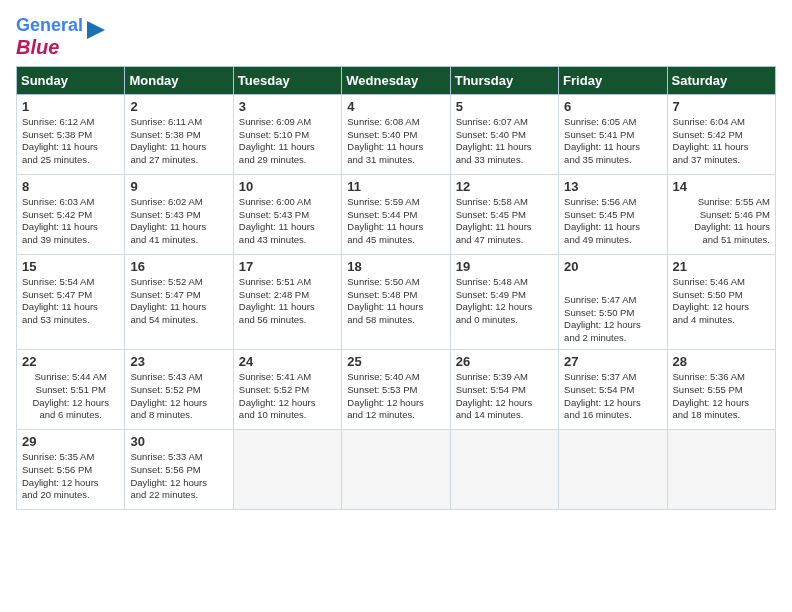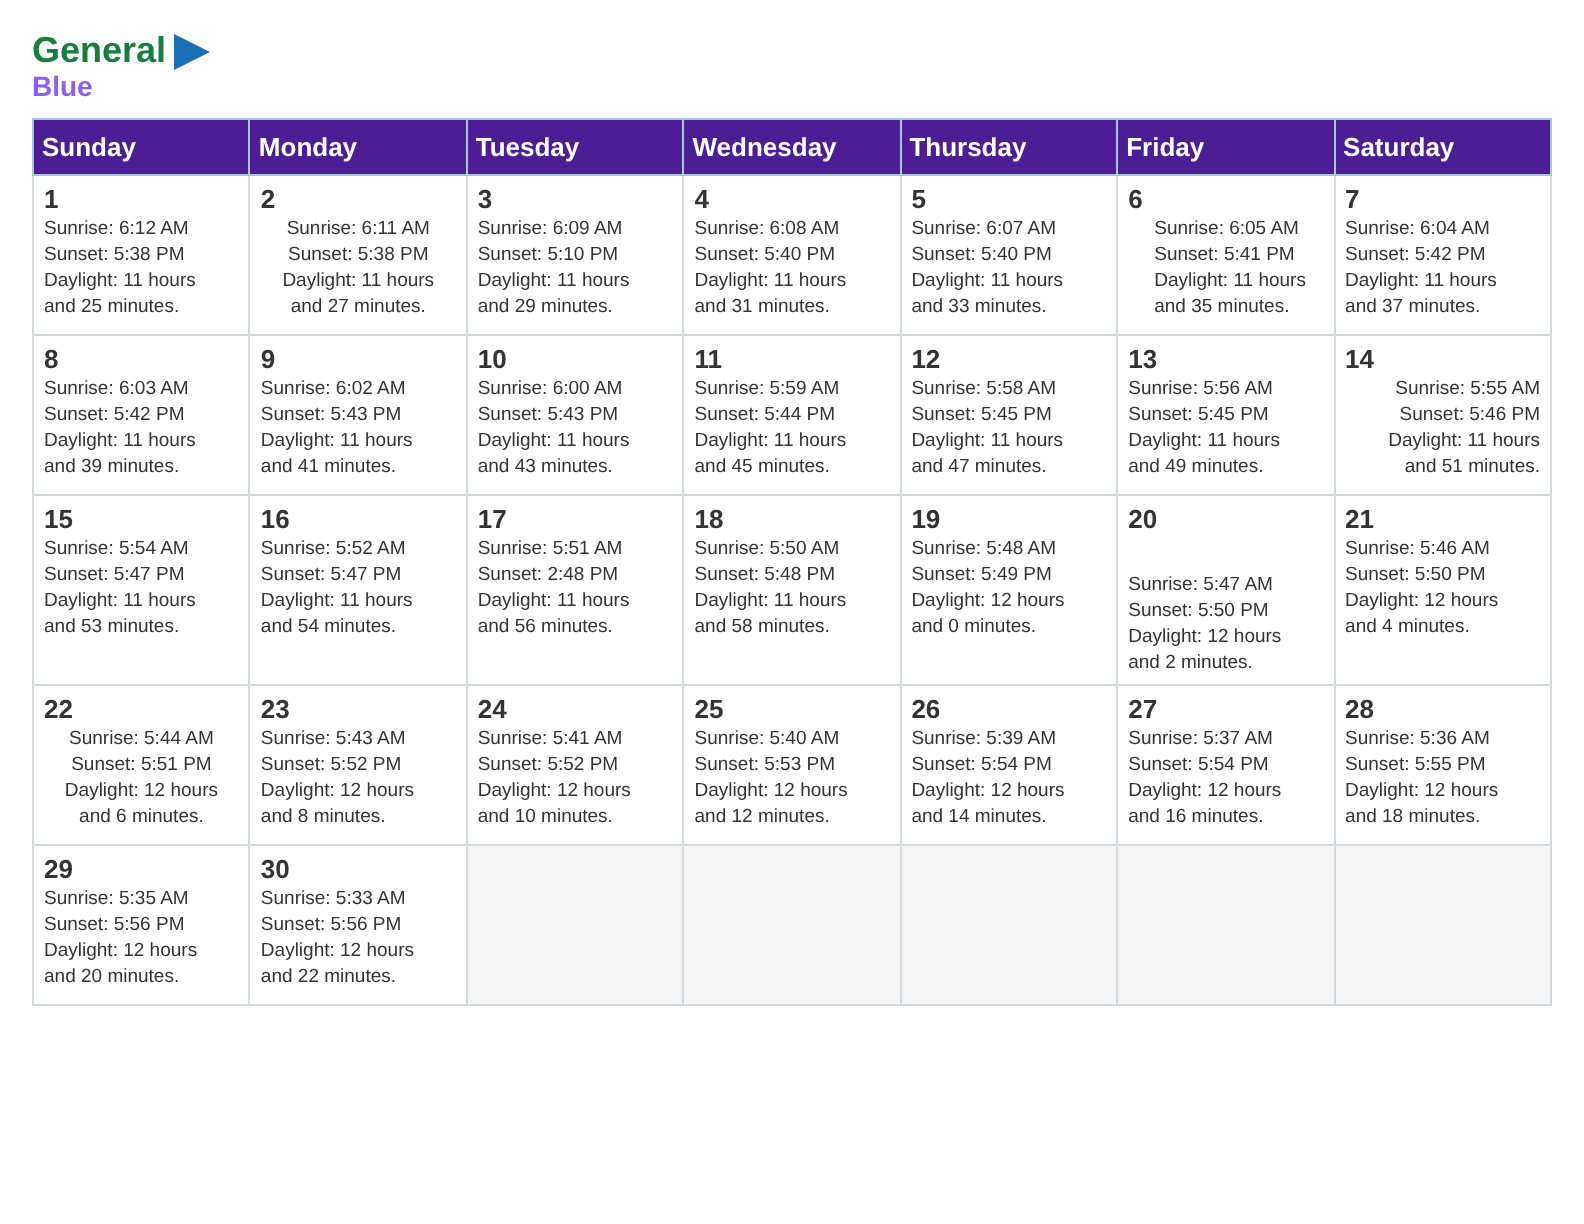--- a/index.html
+++ b/index.html
@@ -33,21 +33,21 @@
       font-size: 15px;
       color: #555;
       margin-top: 2px;
     }
     .calendar {
       width: 100%;
       border-collapse: collapse;
       margin-top: 8px;
     }
     .calendar th {
-      background: #4c1d95;
+      background: #14532d;
       color: #fff;
       padding: 6px 4px;
       font-size: 13px;
       font-weight: bold;
       text-align: left;
       border: 1px solid #aac4e0;
     }
     .calendar td {
       vertical-align: top;
       padding: 4px 5px;
@@ -75,23 +75,23 @@
     }
   </style>
 </head>
 <body>
 
 <div class="header-area">
   <div class="logo">
     <div style="display:flex;align-items:center;">
       <div>
         <div style="font-size:18px;font-weight:bold;color:#333;line-height:1.1;">
-          <span style="color:#15803d;">General</span>
+          <span style="color:#3b82f6;">General</span>
         </div>
-        <div style="font-size:14px;font-weight:bold;color:#8b5cf6;line-height:1.1;">Blue</div>
+        <div style="font-size:20px;font-weight:bold;color:#be185d;line-height:1.1;font-style:italic;">Blue</div>
       </div>
       <div style="margin-left:4px;margin-top:-10px;">
         <svg width="18" height="18" viewBox="0 0 18 18">
           <polygon points="0,0 18,9 0,18" fill="#1a6fb5"></polygon>
         </svg>
       </div>
     </div>
   </div>
   <div class="title-area">
     <div class="month-title"></div>
@@ -115,21 +115,21 @@
   <tr>
         <td>
           <span class="day-number">1</span>
           <div class="cell-text" style="white-space: pre-line;">Sunrise: 6:12 AM
 Sunset: 5:38 PM
 Daylight: 11 hours
 and 25 minutes.</div>
         </td>
         <td>
           <span class="day-number">2</span>
-          <div class="cell-text" style="white-space: pre-line; text-align: center;">Sunrise: 6:11 AM
+          <div class="cell-text" style="white-space: pre-line;">Sunrise: 6:11 AM
 Sunset: 5:38 PM
 Daylight: 11 hours
 and 27 minutes.</div>
         </td>
         <td>
           <span class="day-number">3</span>
           <div class="cell-text" style="white-space: pre-line;">Sunrise: 6:09 AM
 Sunset: 5:10 PM
 Daylight: 11 hours
 and 29 minutes.</div>
@@ -143,21 +143,21 @@
         </td>
         <td>
           <span class="day-number">5</span>
           <div class="cell-text" style="white-space: pre-line;">Sunrise: 6:07 AM
 Sunset: 5:40 PM
 Daylight: 11 hours
 and 33 minutes.</div>
         </td>
         <td>
           <span class="day-number">6</span>
-          <div class="cell-text" style="white-space: pre-line; margin-left: 13px;">Sunrise: 6:05 AM
+          <div class="cell-text" style="white-space: pre-line;">Sunrise: 6:05 AM
 Sunset: 5:41 PM
 Daylight: 11 hours
 and 35 minutes.</div>
         </td>
         <td>
           <span class="day-number">7</span>
           <div class="cell-text" style="white-space: pre-line;">Sunrise: 6:04 AM
 Sunset: 5:42 PM
 Daylight: 11 hours
 and 37 minutes.</div>

